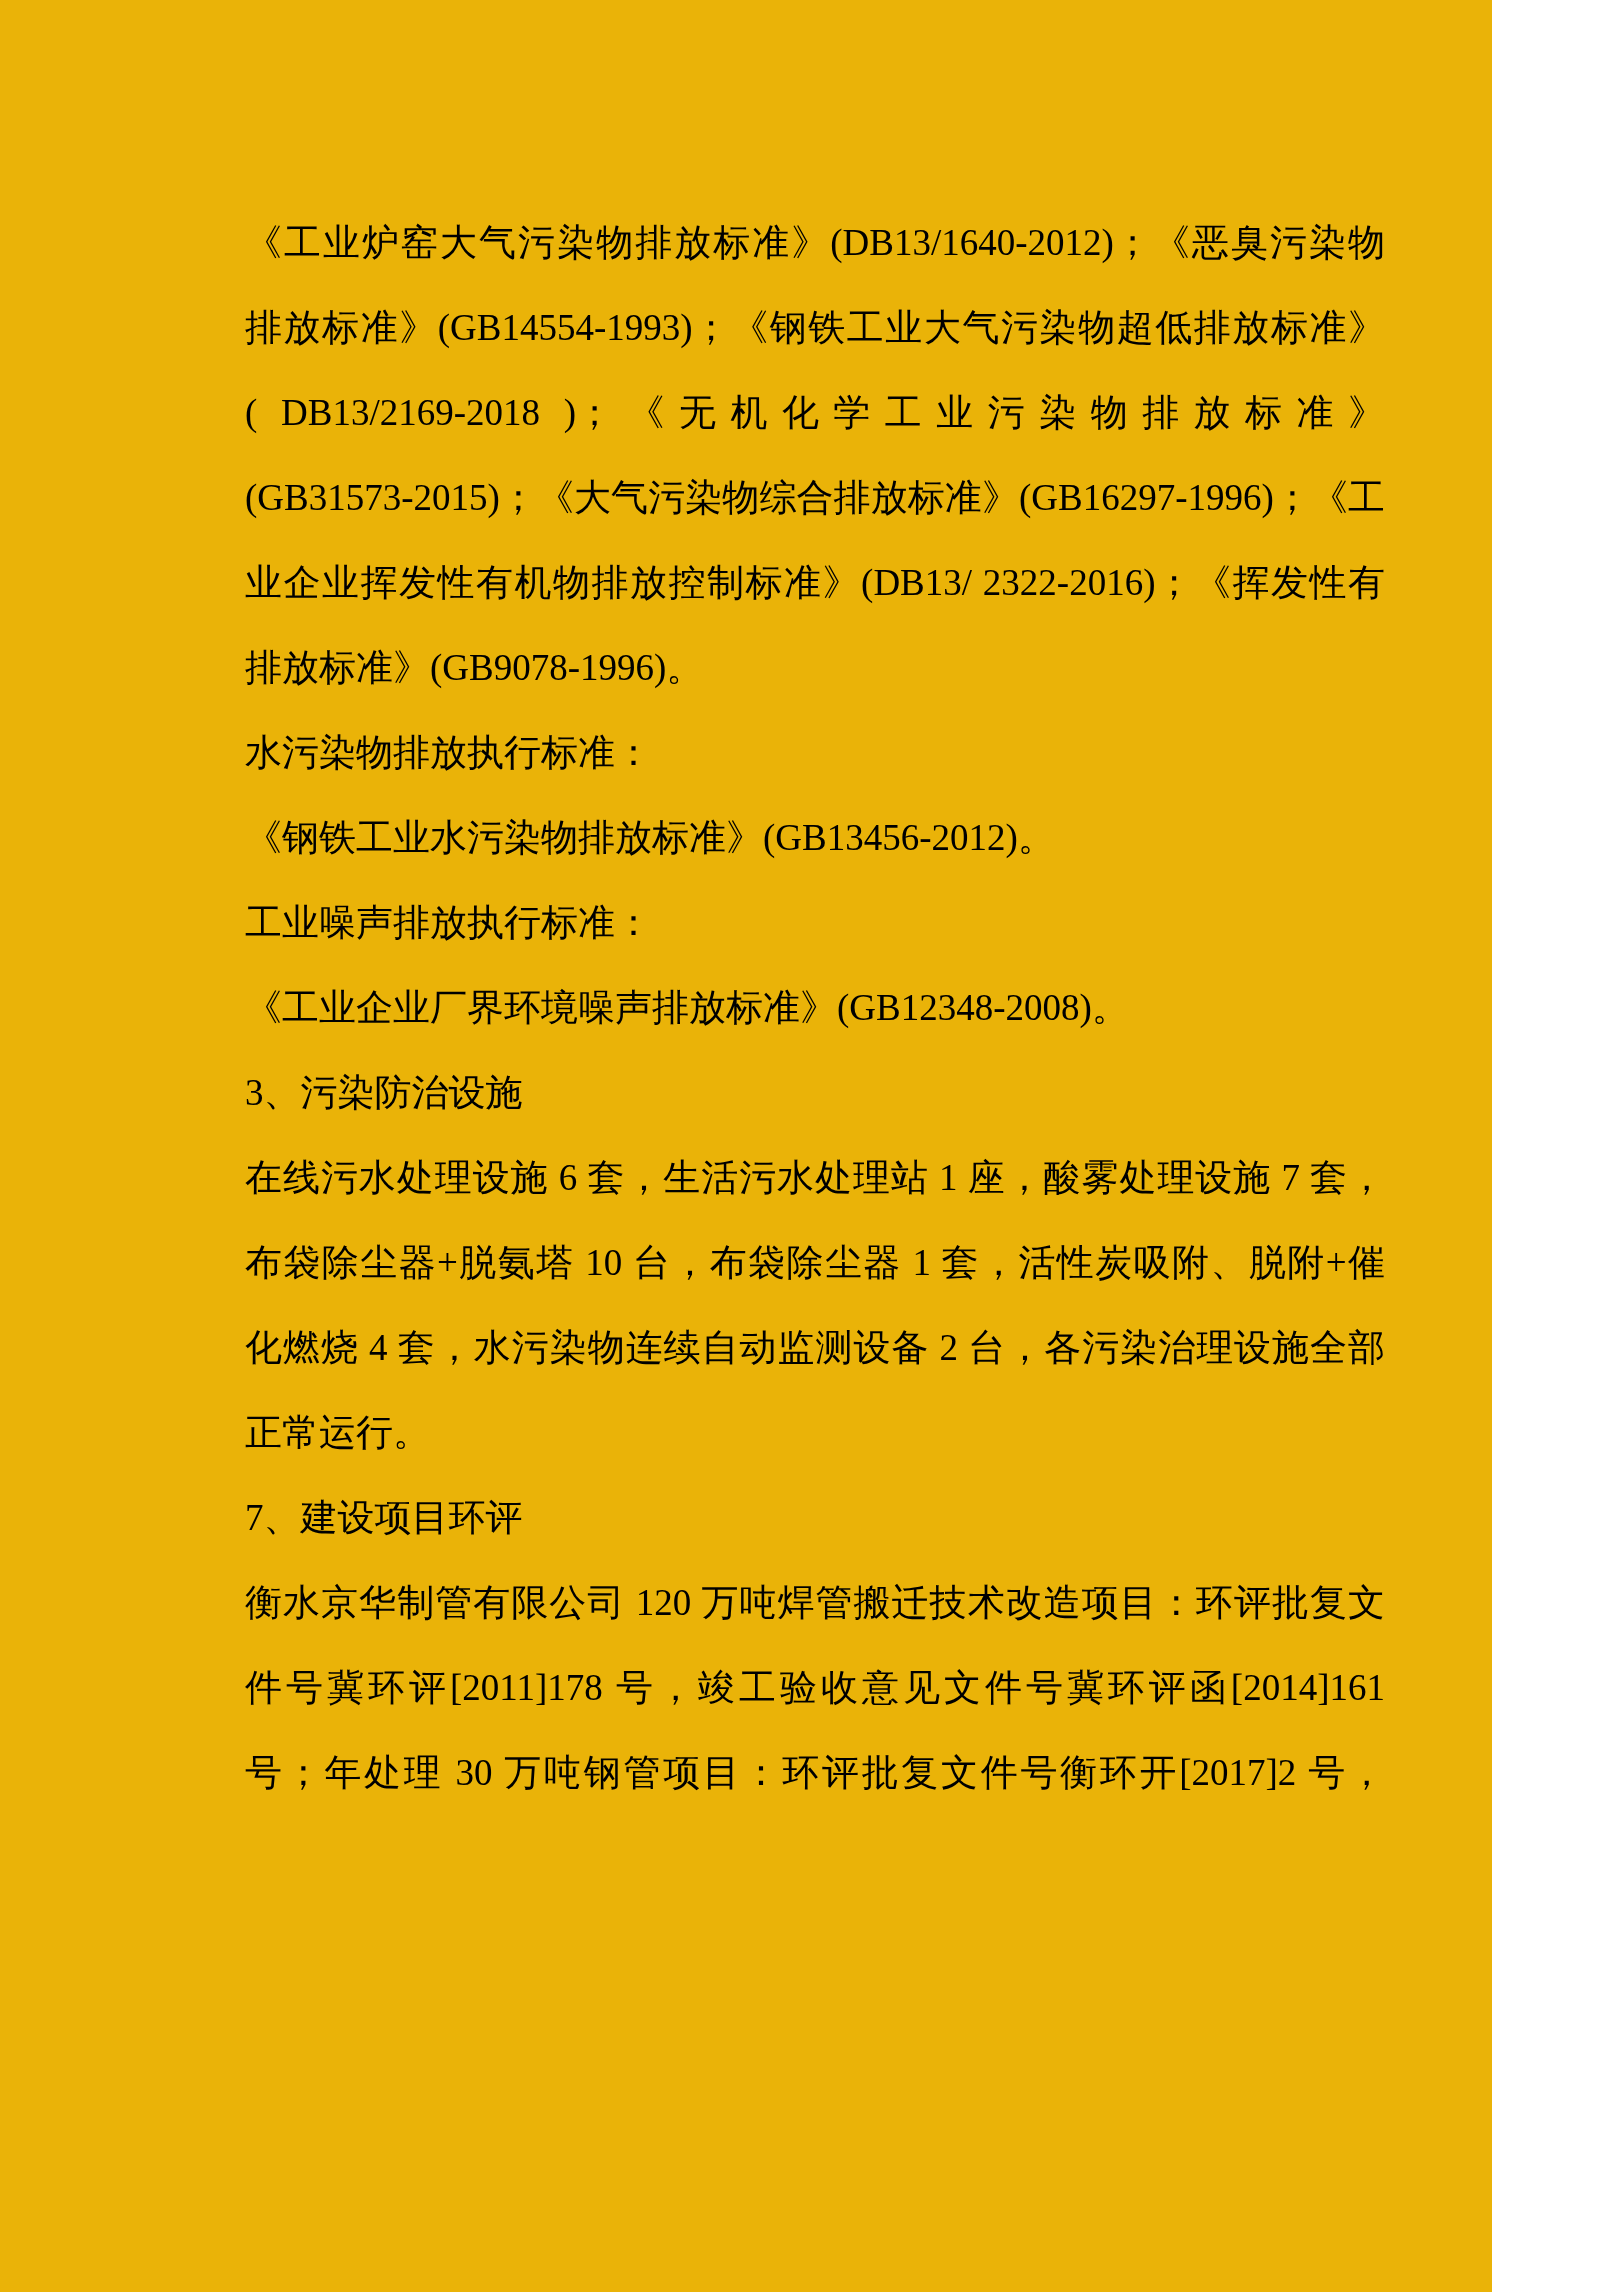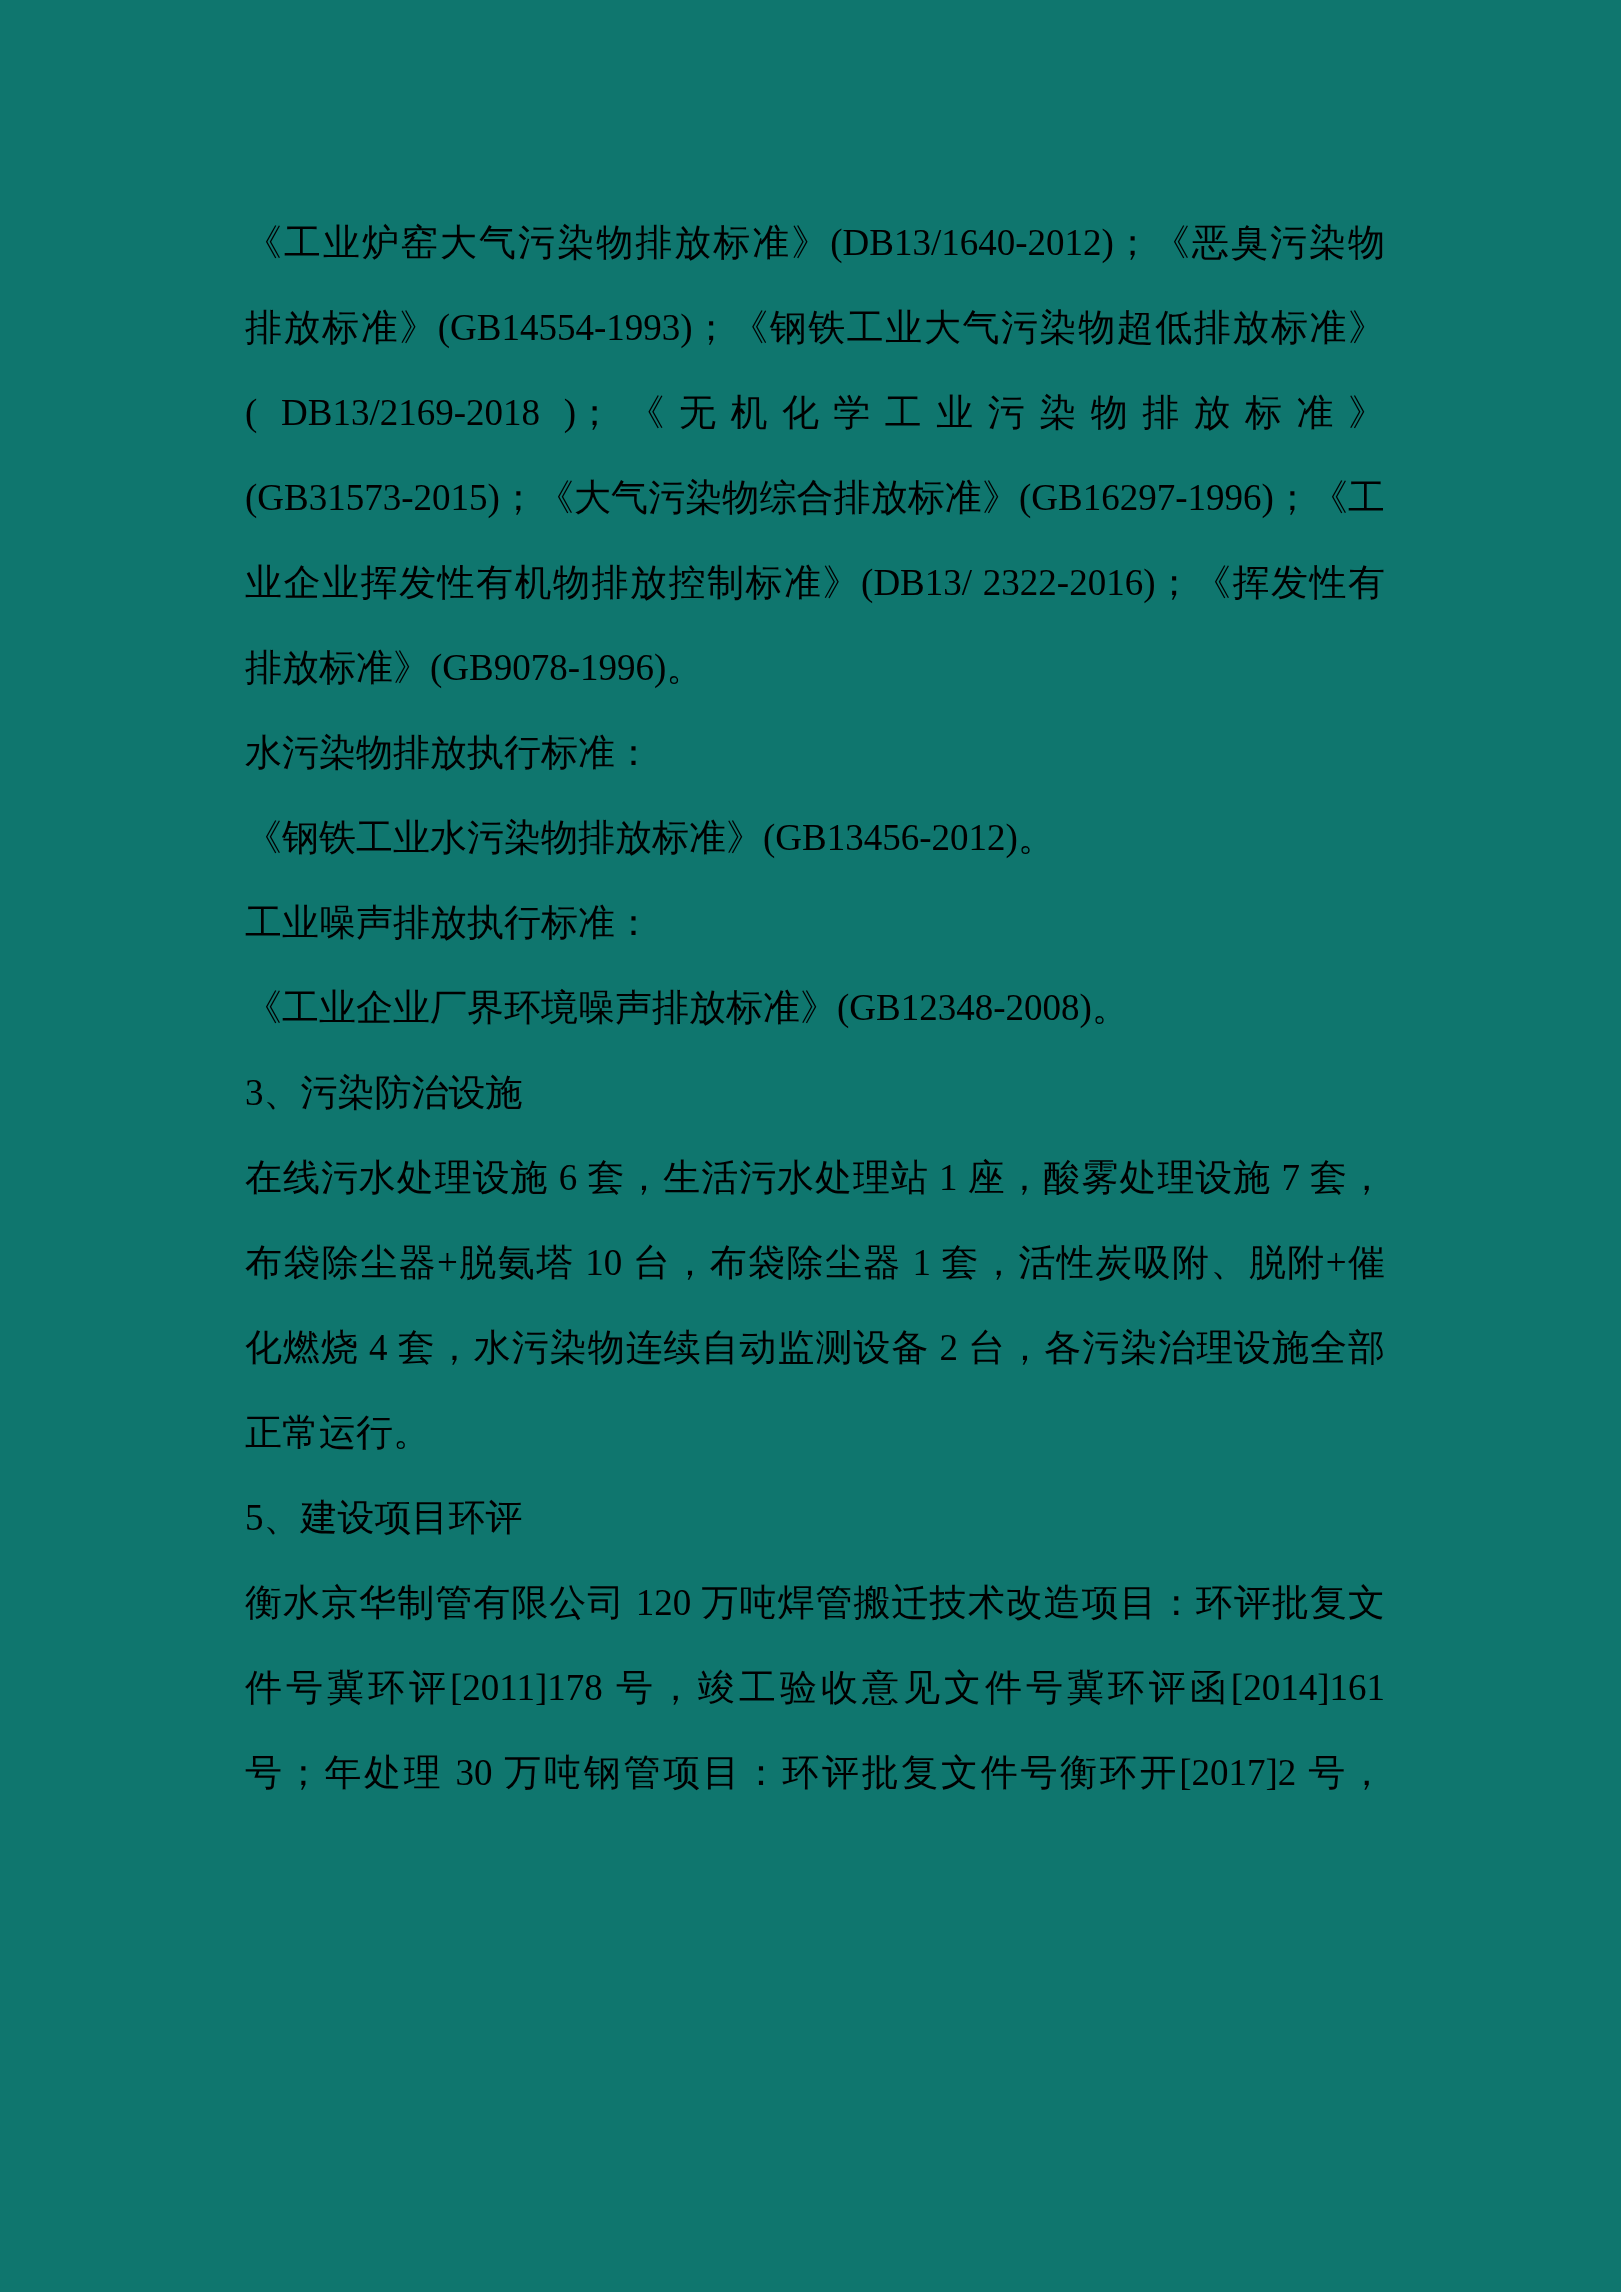--- a/index.html
+++ b/index.html
@@ -2,23 +2,23 @@
 <html><head>
 <meta charset="utf-8">
 <style>
   html, body {
     margin: 0;
     padding: 0;
     background: #ffffff;
   }
   .page {
     position: relative;
-    width: 1621px;
+    width: 1492px;
     height: 2293px;
-    background: #0f766e;
+    background: #eab308;
     overflow: hidden;
     font-family: "Liberation Serif", "DejaVu Serif", serif;
   }
   .content {
     position: absolute;
     left: 245px;
     top: 200px;
     width: 1140px;
     color: #000000;
     font-size: 37px;
@@ -53,19 +53,19 @@
     <div class="line l">排放标准》(GB9078-1996)。</div>
     <div class="line l">水污染物排放执行标准：</div>
     <div class="line l">《钢铁工业水污染物排放标准》(GB13456-2012)。</div>
     <div class="line l">工业噪声排放执行标准：</div>
     <div class="line l">《工业企业厂界环境噪声排放标准》(GB12348-2008)。</div>
     <div class="line l">3、污染防治设施</div>
     <div class="line j">在线污水处理设施 6 套，生活污水处理站 1 座，酸雾处理设施 7 套，</div>
     <div class="line j">布袋除尘器+脱氨塔 10 台，布袋除尘器 1 套，活性炭吸附、脱附+催</div>
     <div class="line j">化燃烧 4 套，水污染物连续自动监测设备 2 台，各污染治理设施全部</div>
     <div class="line l">正常运行。</div>
-    <div class="line l">5、建设项目环评</div>
+    <div class="line l">7、建设项目环评</div>
     <div class="line j">衡水京华制管有限公司 120 万吨焊管搬迁技术改造项目：环评批复文</div>
     <div class="line j">件号冀环评[2011]178 号，竣工验收意见文件号冀环评函[2014]161</div>
     <div class="line j">号；年处理 30 万吨钢管项目：环评批复文件号衡环开[2017]2 号，</div>
   </div>
 </div>
 
 
 </body></html>

